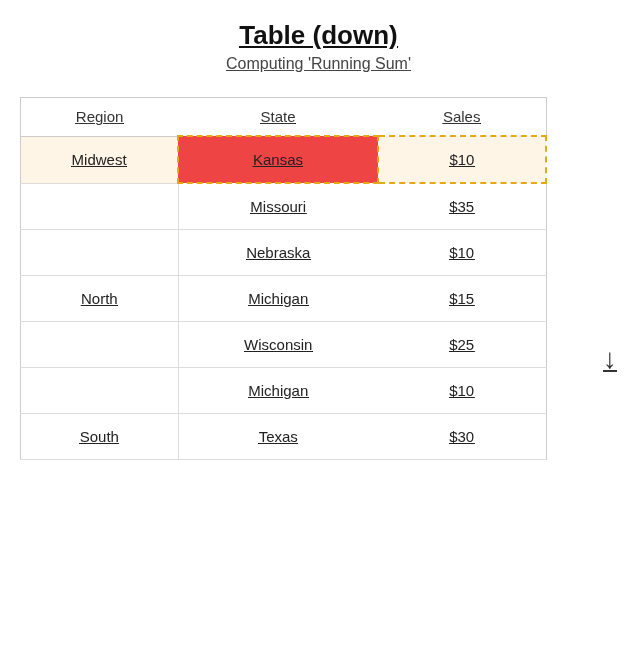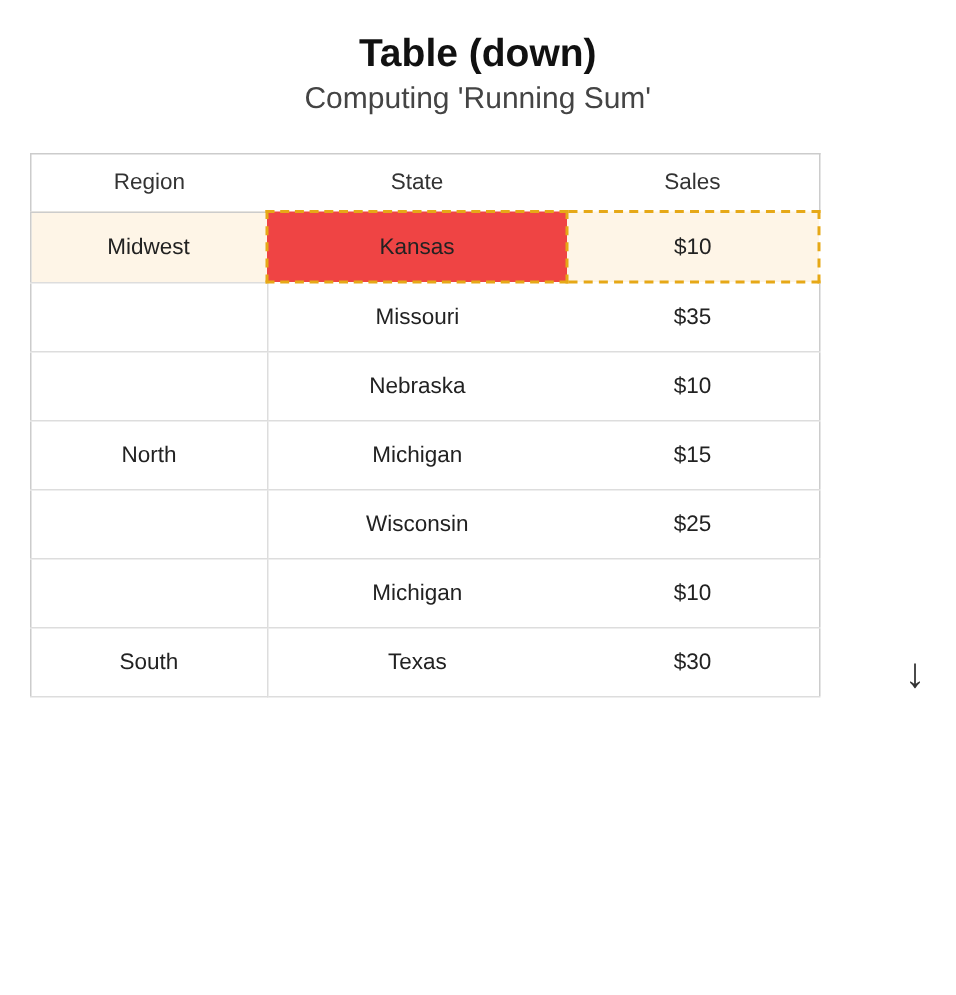--- a/index.html
+++ b/index.html
@@ -1,15 +1,15 @@
 <!DOCTYPE html>
 <html><head>
   <meta charset="utf-8">
   <style>
-    * { box-sizing: border-box; margin: 0; padding: 0; }
+    * { box-sizing: border-box; margin: 0; padding: 0; text-decoration: underline; }
 
     body {
       font-family: -apple-system, BlinkMacSystemFont, 'Segoe UI', Helvetica, Arial, sans-serif;
       background: #ffffff;
       display: flex;
       justify-content: center;
       align-items: flex-start;
       width: 637px;
       min-height: 663px;
       padding: 20px;
@@ -23,29 +23,29 @@
     .title {
       text-align: center;
       font-size: 26px;
       font-weight: 700;
       margin-bottom: 4px;
       color: #111;
     }
 
     .subtitle {
       text-align: center;
-      font-size: 20px;
+      font-size: 16px;
       color: #444;
       margin-bottom: 24px;
     }
 
     .table-wrapper {
       position: relative;
       display: flex;
-      align-items: flex-end;
+      align-items: center;
       gap: 46px;
     }
 
     table {
       border-collapse: collapse;
       width: 100%;
     }
 
     th {
       font-weight: 400;

